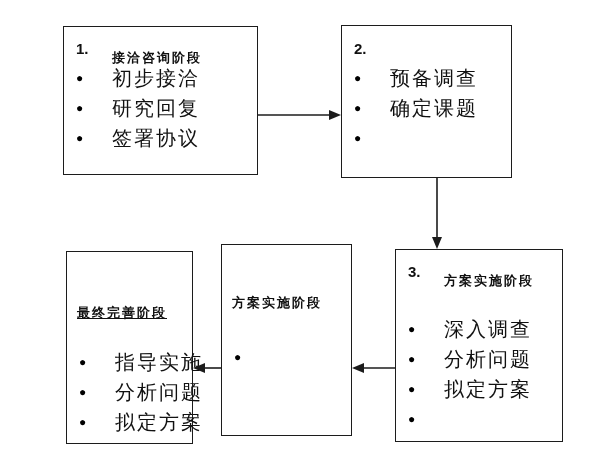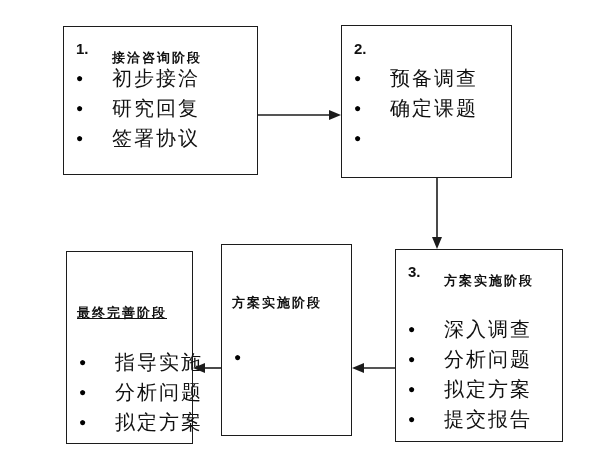--- a/index.html
+++ b/index.html
@@ -129,21 +129,20 @@
     <div class="row">
       <span class="bullet-col">●</span>
       <span class="item-text">分析问题</span>
     </div>
     <div class="row">
       <span class="bullet-col">●</span>
       <span class="item-text">拟定方案</span>
     </div>
     <div class="row">
       <span class="bullet-col">●</span>
-      <span class="item-text">提交报告</span>
     </div>
   </div>
 
   <div class="stage-box box-4">
     <div class="row title-row">
       <span class="title-text">方案实施阶段</span>
     </div>
     <div class="row first-item">
       <span class="bullet-col">●</span>
     </div>

